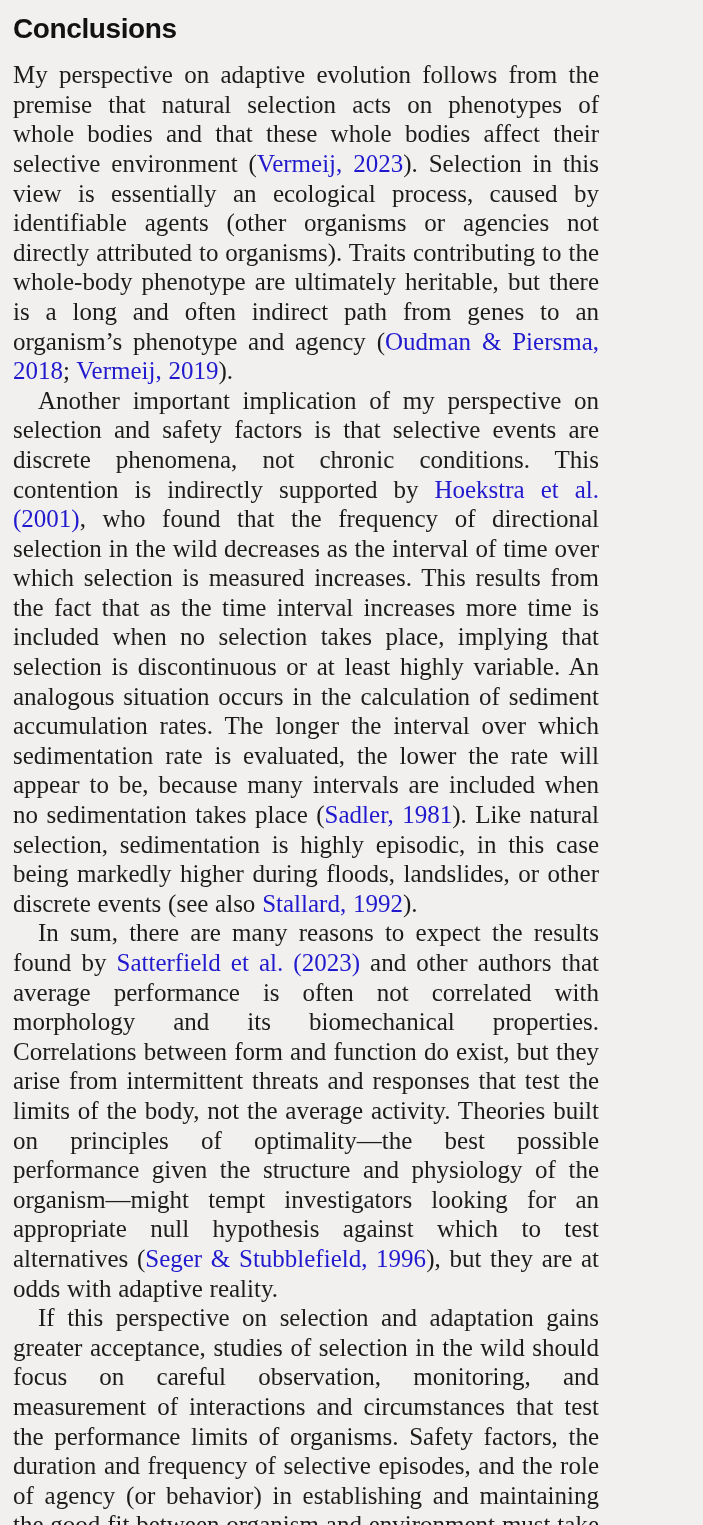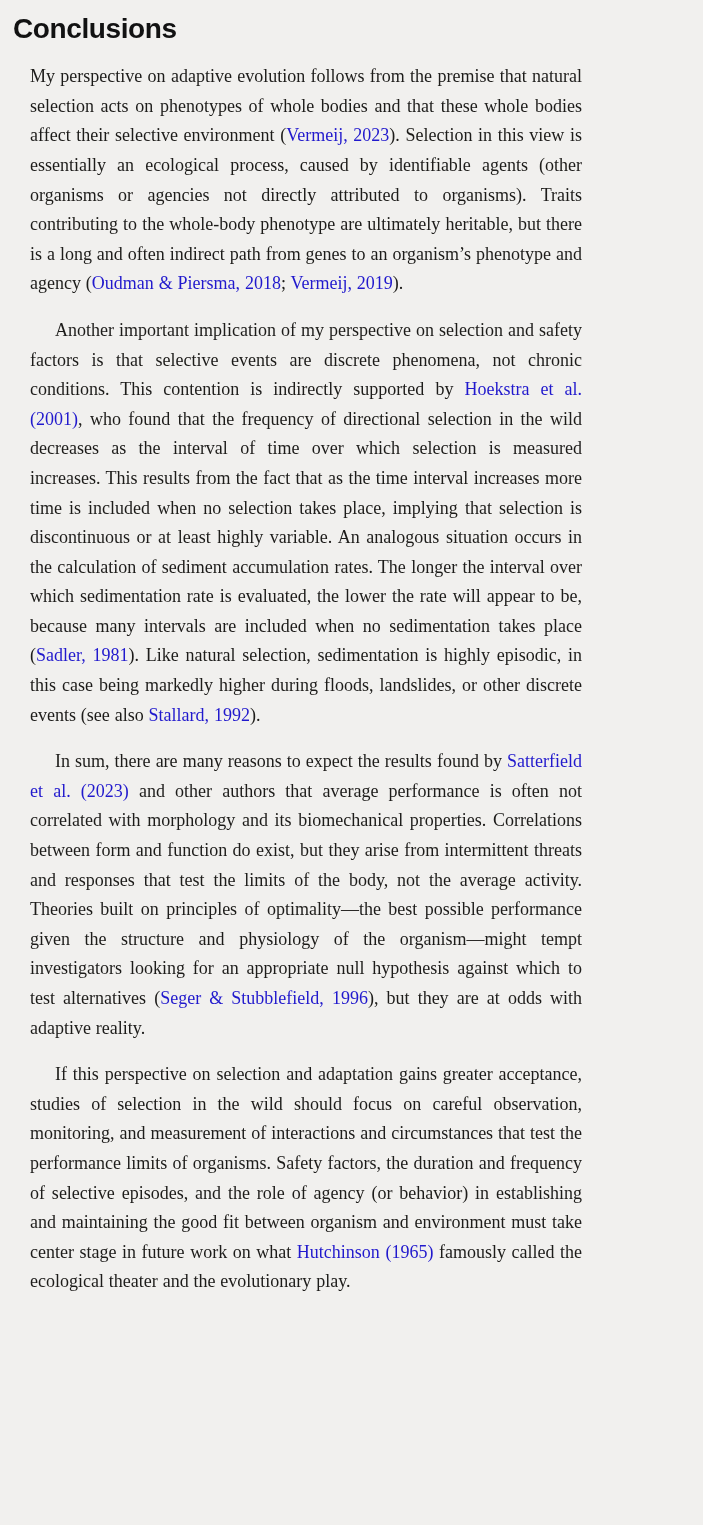--- a/index.html
+++ b/index.html
@@ -19,25 +19,25 @@
     font-family: "Liberation Sans", sans-serif;
     font-size: 28px;
     line-height: 1.15;
     font-weight: bold;
     color: #121212;
     letter-spacing: -0.4px;
     margin: 0 0 15px 0;
   }
   p.body-para {
     font-family: "Liberation Serif", serif;
-    font-size: 18px;
+    font-size: 25px;
     line-height: 29.6px;
     color: #1d1c1a;
     text-align: justify;
-    margin: 17px;
+    margin: 0;
     hyphens: auto;
     -webkit-hyphens: auto;
     word-spacing: 0.02em;
   }
   p.body-para.indent {
     text-indent: 25px;
   }
   a.cite {
     text-decoration: none;
     cursor: pointer;

